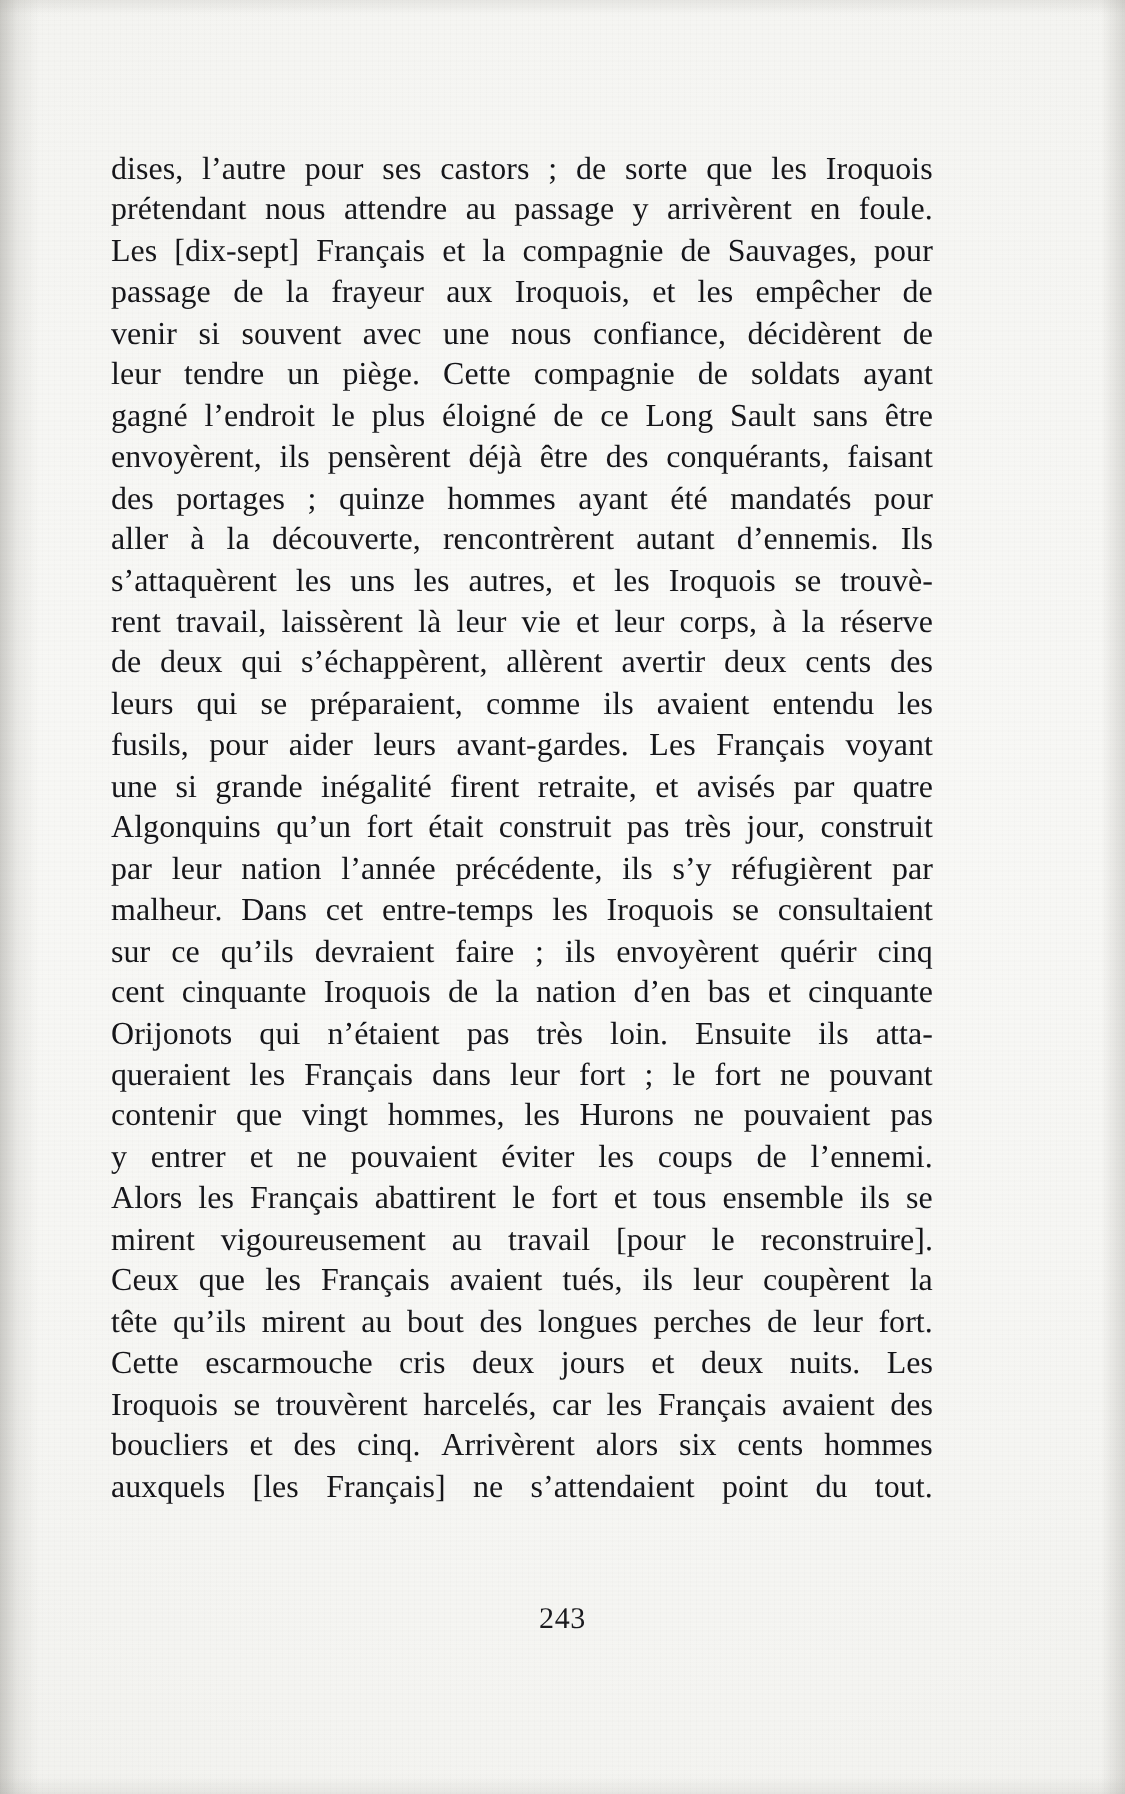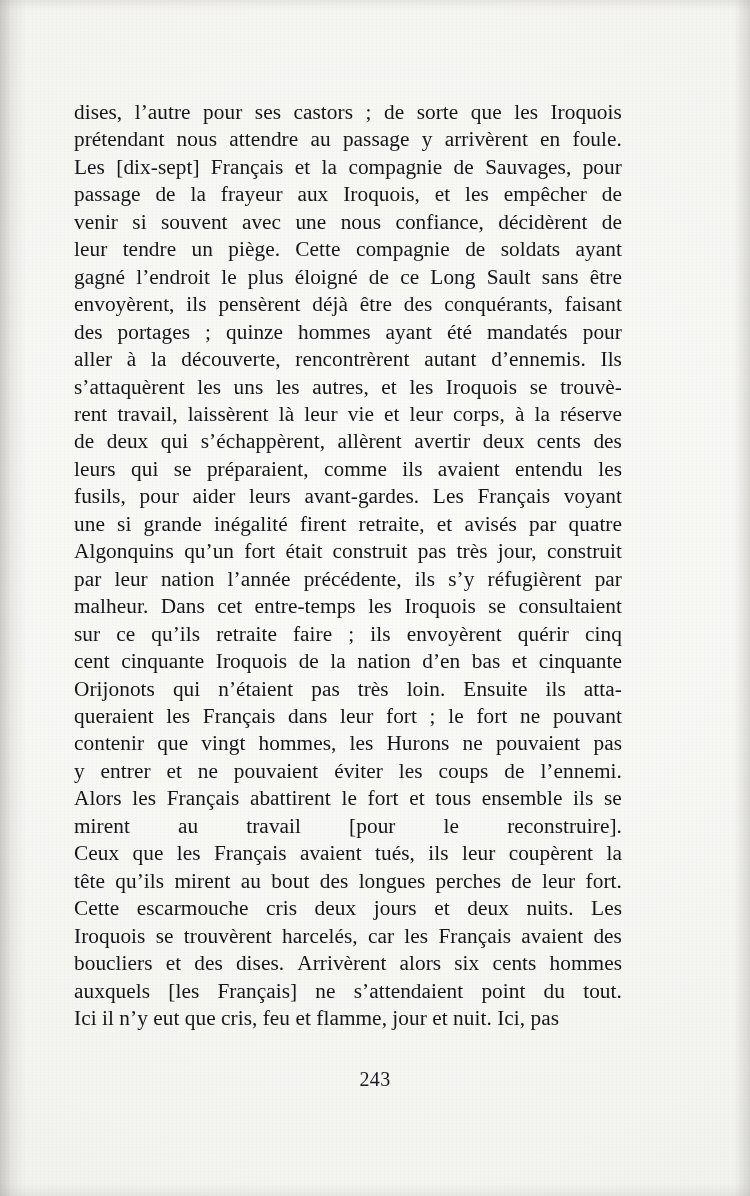--- a/index.html
+++ b/index.html
@@ -326,21 +326,21 @@
         <span>entre-temps</span>
         <span>les</span>
         <span>Iroquois</span>
         <span>se</span>
         <span>consultaient</span>
       </div>
       <div class="line j">
         <span>sur</span>
         <span>ce</span>
         <span>qu’ils</span>
-        <span>retraite</span>
+        <span>devraient</span>
         <span>faire</span>
         <span>;</span>
         <span>ils</span>
         <span>envoyèrent</span>
         <span>quérir</span>
         <span>cinq</span>
       </div>
       <div class="line j">
         <span>cent</span>
         <span>cinquante</span>
@@ -408,20 +408,21 @@
         <span>le</span>
         <span>fort</span>
         <span>et</span>
         <span>tous</span>
         <span>ensemble</span>
         <span>ils</span>
         <span>se</span>
       </div>
       <div class="line j">
         <span>mirent</span>
+        <span>vigoureusement</span>
         <span>au</span>
         <span>travail</span>
         <span>[pour</span>
         <span>le</span>
         <span>reconstruire].</span>
       </div>
       <div class="line j">
         <span>Ceux</span>
         <span>que</span>
         <span>les</span>
@@ -465,34 +466,33 @@
         <span>car</span>
         <span>les</span>
         <span>Français</span>
         <span>avaient</span>
         <span>des</span>
       </div>
       <div class="line j">
         <span>boucliers</span>
         <span>et</span>
         <span>des</span>
-        <span>dises.</span>
+        <span>cinq.</span>
         <span>Arrivèrent</span>
         <span>alors</span>
         <span>six</span>
         <span>cents</span>
         <span>hommes</span>
       </div>
       <div class="line j">
         <span>auxquels</span>
         <span>[les</span>
         <span>Français]</span>
         <span>ne</span>
         <span>s’attendaient</span>
         <span>point</span>
         <span>du</span>
         <span>tout.</span>
       </div>
-      <div class="line n">Ici il n’y eut que cris, feu et flamme, jour et nuit. Ici, pas</div>
     </div>
 
   <div class="folio">243</div>
 </div>
 
 </body></html>

